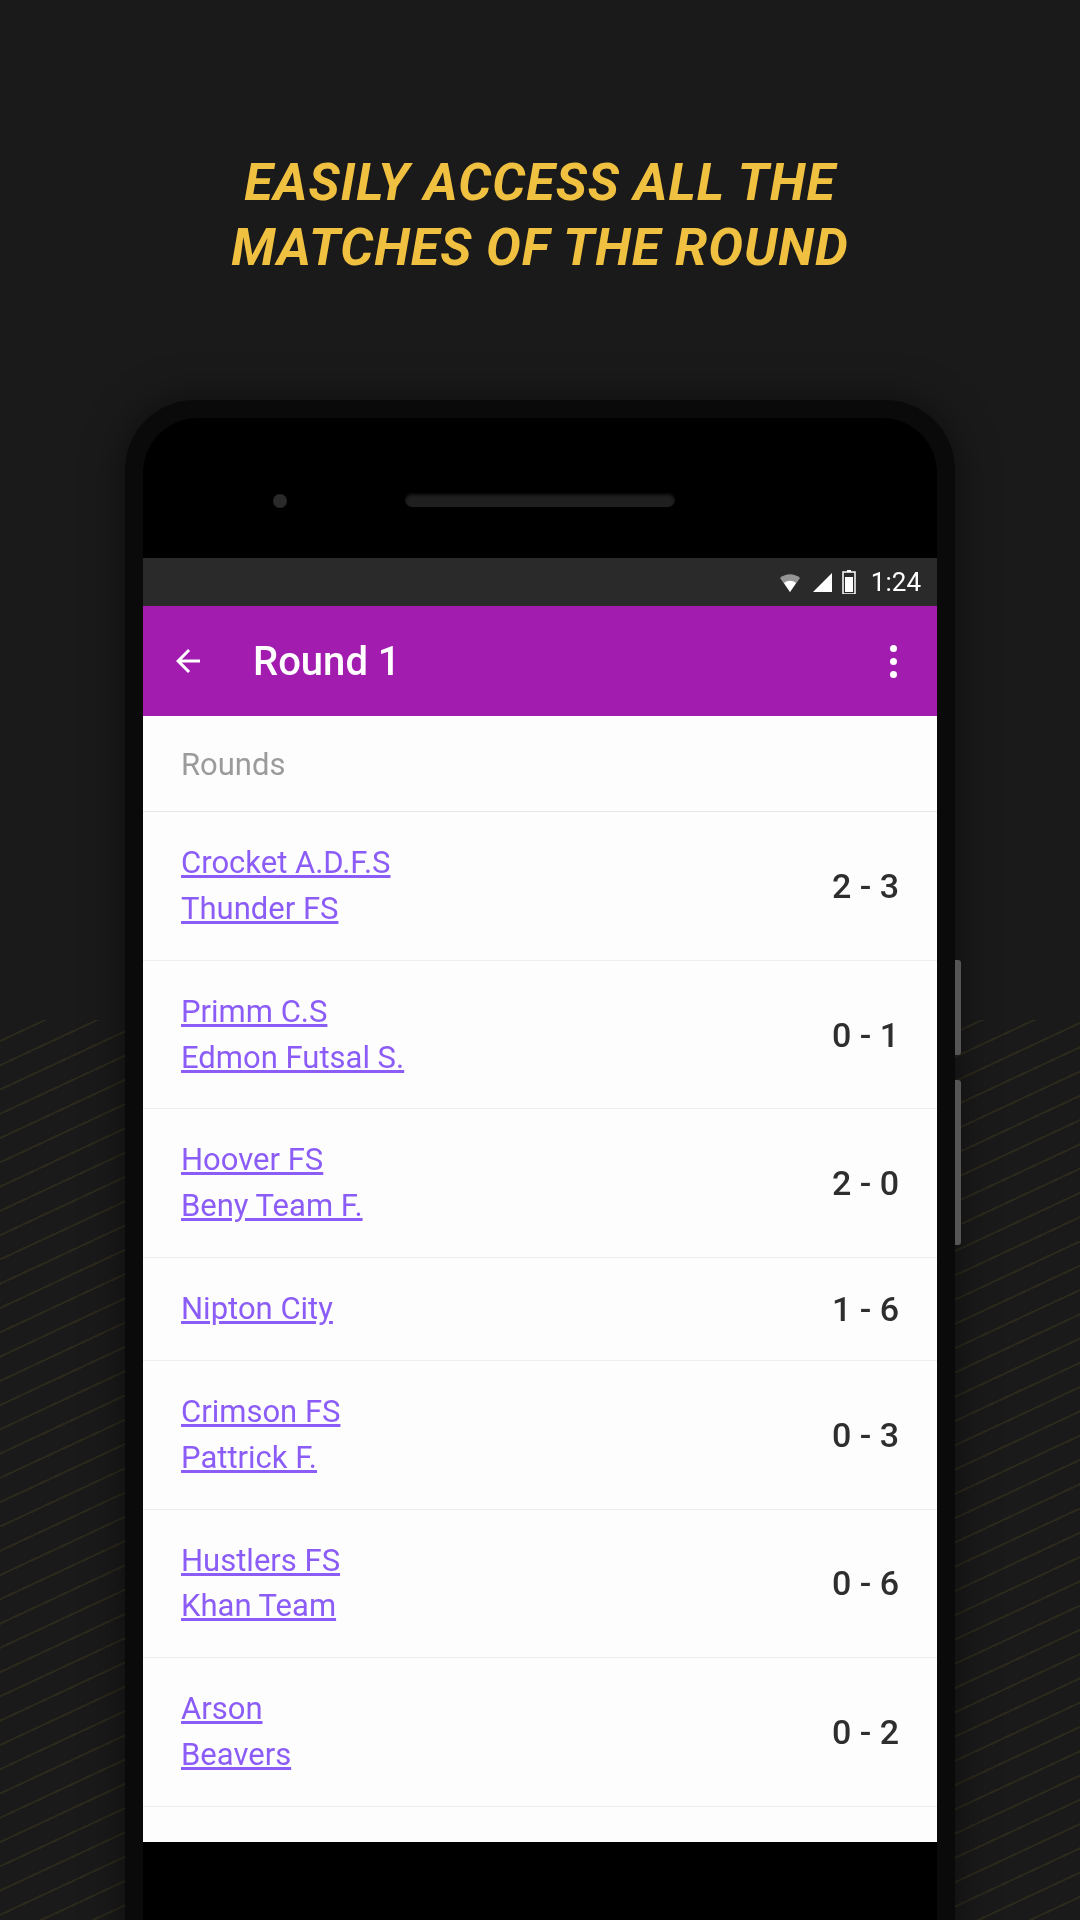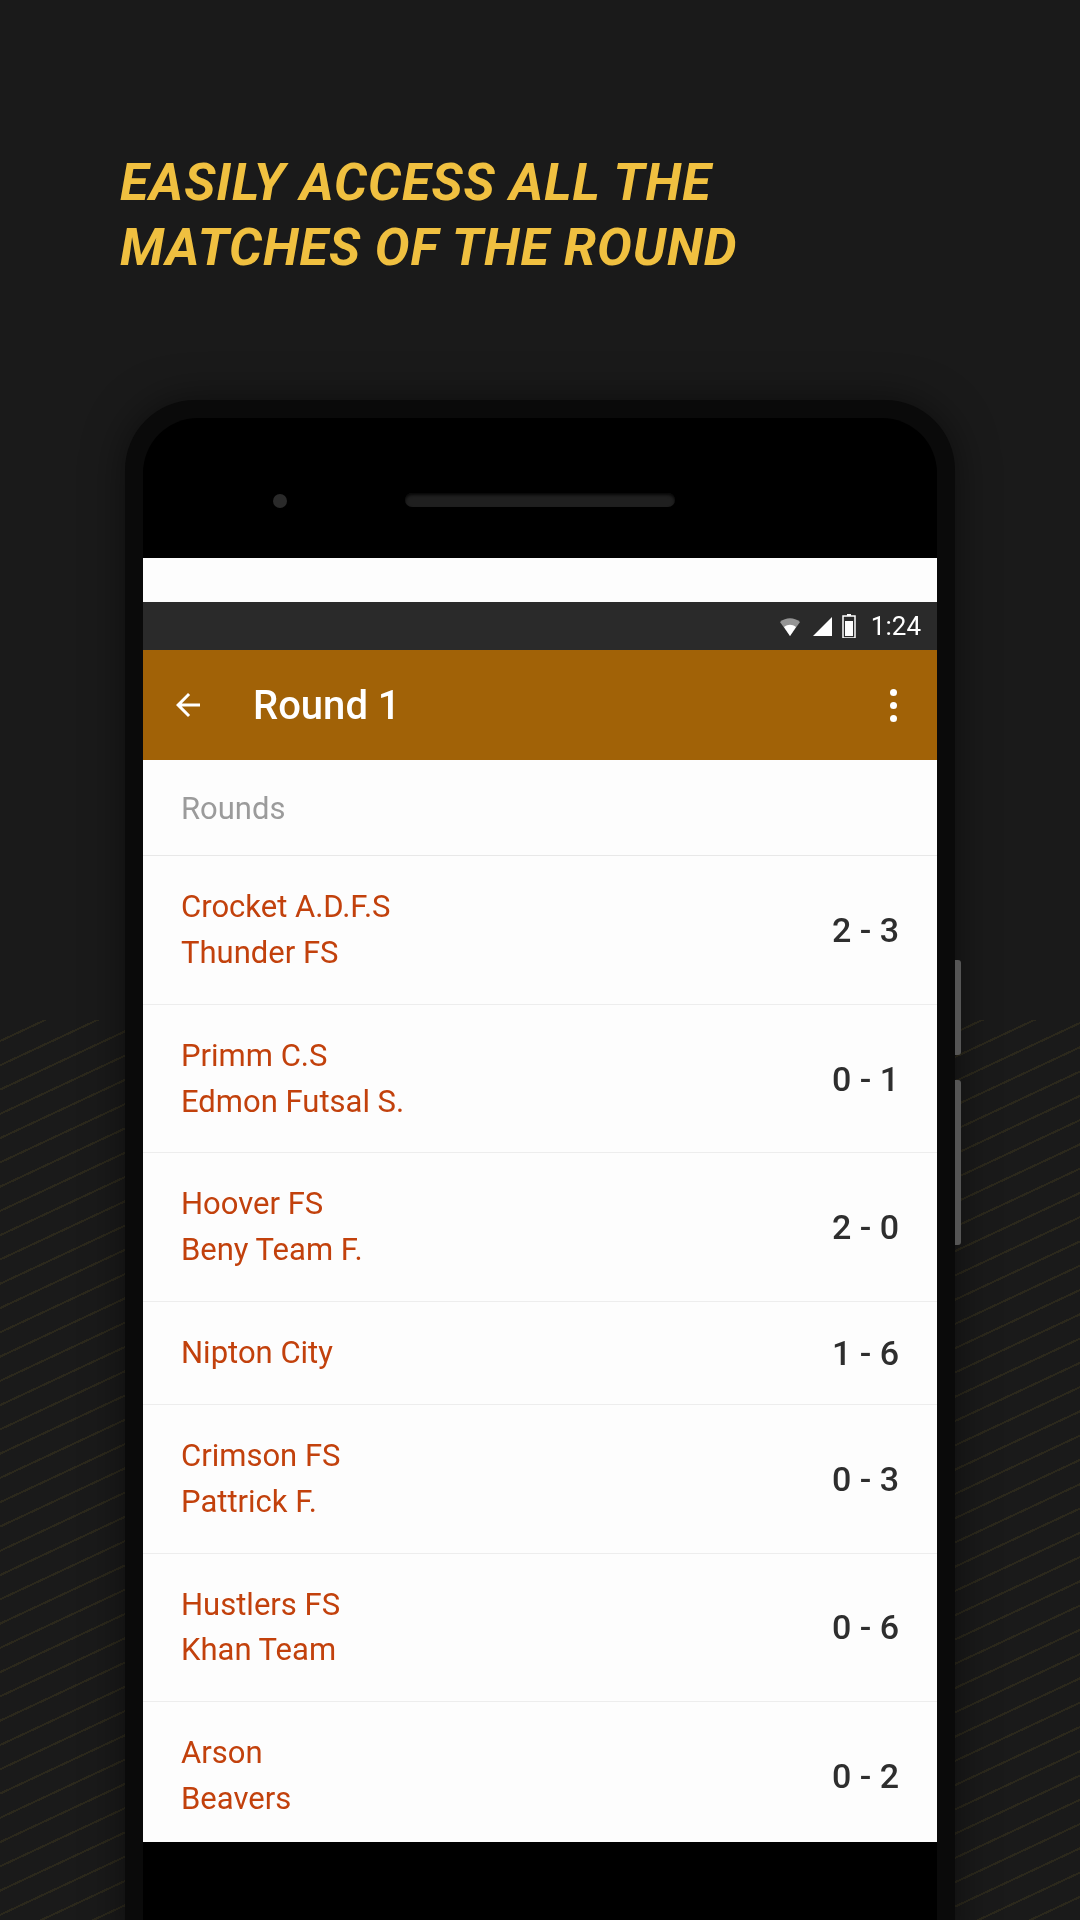--- a/index.html
+++ b/index.html
@@ -31,21 +31,21 @@
         rgba(140, 120, 40, 0.15) 22px
       );
       z-index: 0;
     }
     
     .headline {
       position: absolute;
       top: 150px;
       left: 0;
       right: 0;
-      text-align: left;
+      text-align: center;
       color: #f0c040;
       font-size: 52px;
       font-weight: 700;
       font-style: italic;
       letter-spacing: 1px;
       line-height: 1.25;
       z-index: 1;
       padding: 0 120px;
     }
     
@@ -117,39 +117,38 @@
     .status-bar {
       height: 48px;
       background: #2a2a2a;
       display: flex;
       justify-content: flex-end;
       align-items: center;
       padding: 0 16px;
       gap: 8px;
       color: #fff;
       font-size: 26px;
-      margin-top: 44px;
     }
     
     .status-time {
       font-weight: 400;
       margin-left: 6px;
     }
     
     .wifi-icon, .signal-icon, .battery-icon {
       display: inline-block;
     }
     
     .wifi-icon svg, .signal-icon svg, .battery-icon svg {
       display: block;
     }
     
     .app-bar {
       height: 110px;
-      background: #a16207;
+      background: #a21caf;
       display: flex;
       align-items: center;
       padding: 0 20px;
       position: relative;
     }
     
     .back-btn {
       width: 50px;
       height: 50px;
       display: flex;
@@ -207,23 +206,24 @@
       border-bottom: 1px solid #ededed;
     }
     
     .teams {
       display: flex;
       flex-direction: column;
       gap: 4px;
     }
     
     .team {
-      color: #c2410c;
+      color: #8b5cf6;
       font-size: 31px;
       line-height: 1.35;
+      text-decoration: underline;
     }
     
     .score {
       color: #2e2e2e;
       font-size: 34px;
       font-weight: 500;
     }
   </style>
 </head>
 <body>

